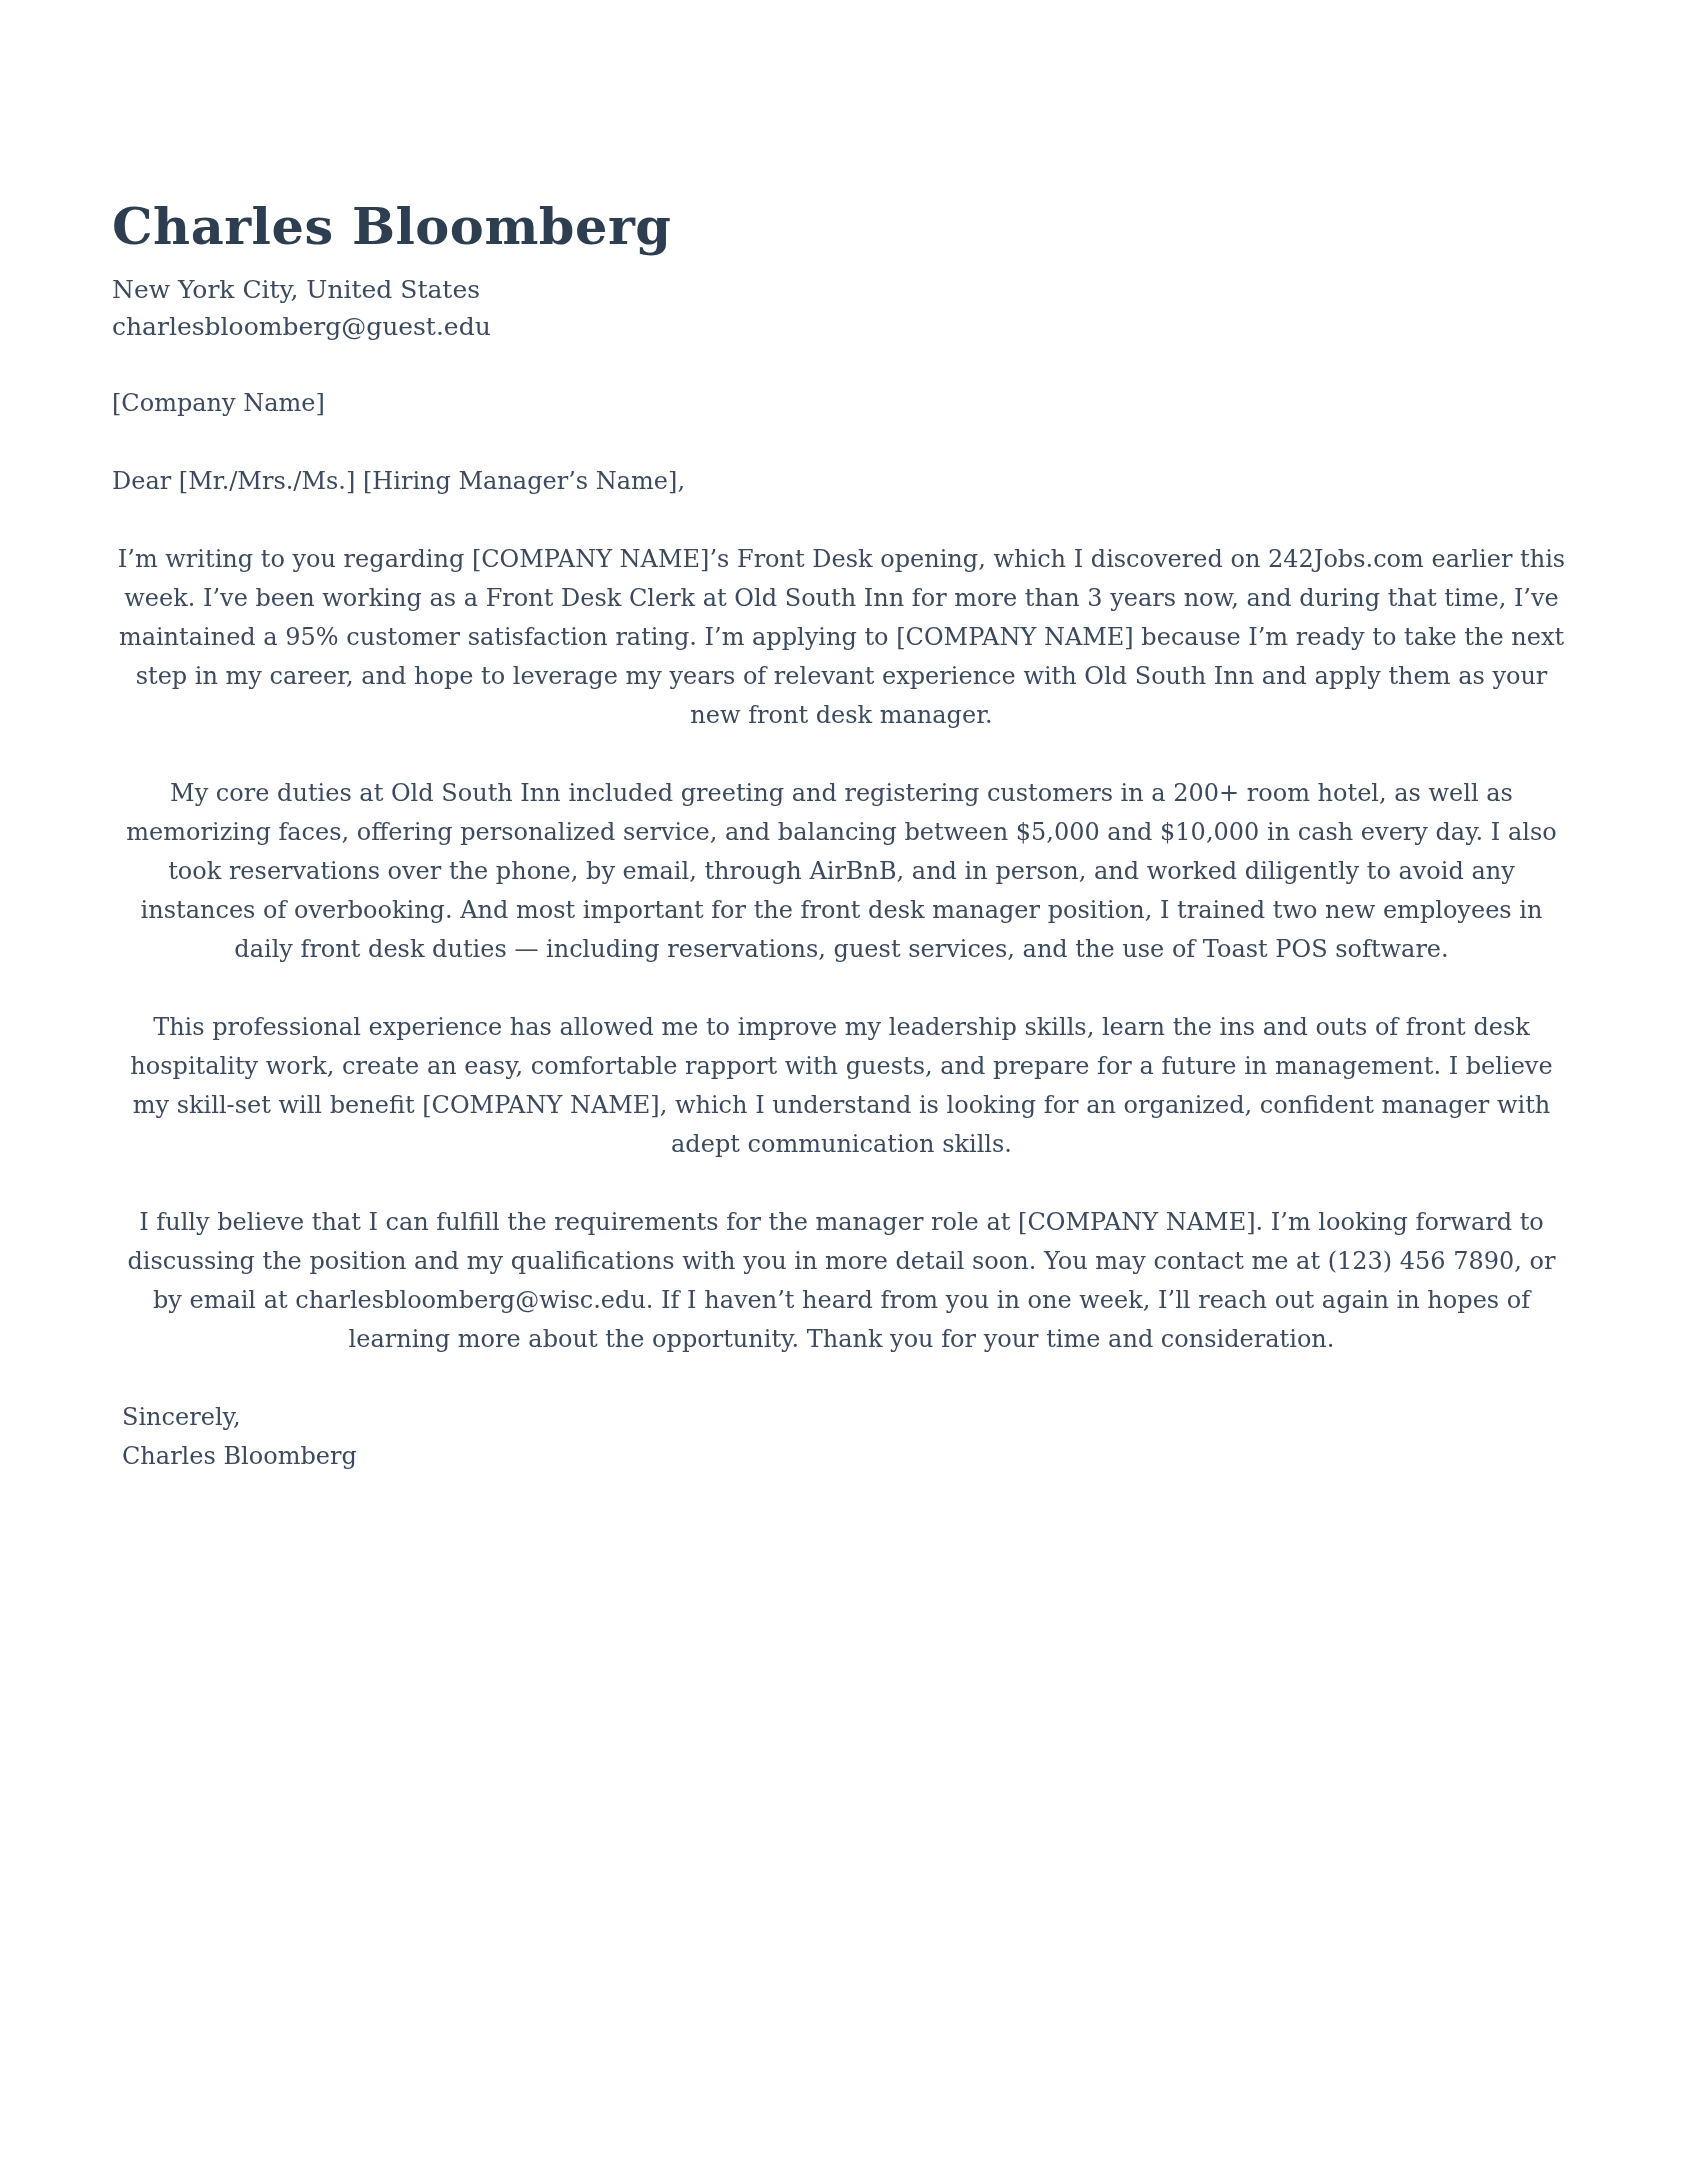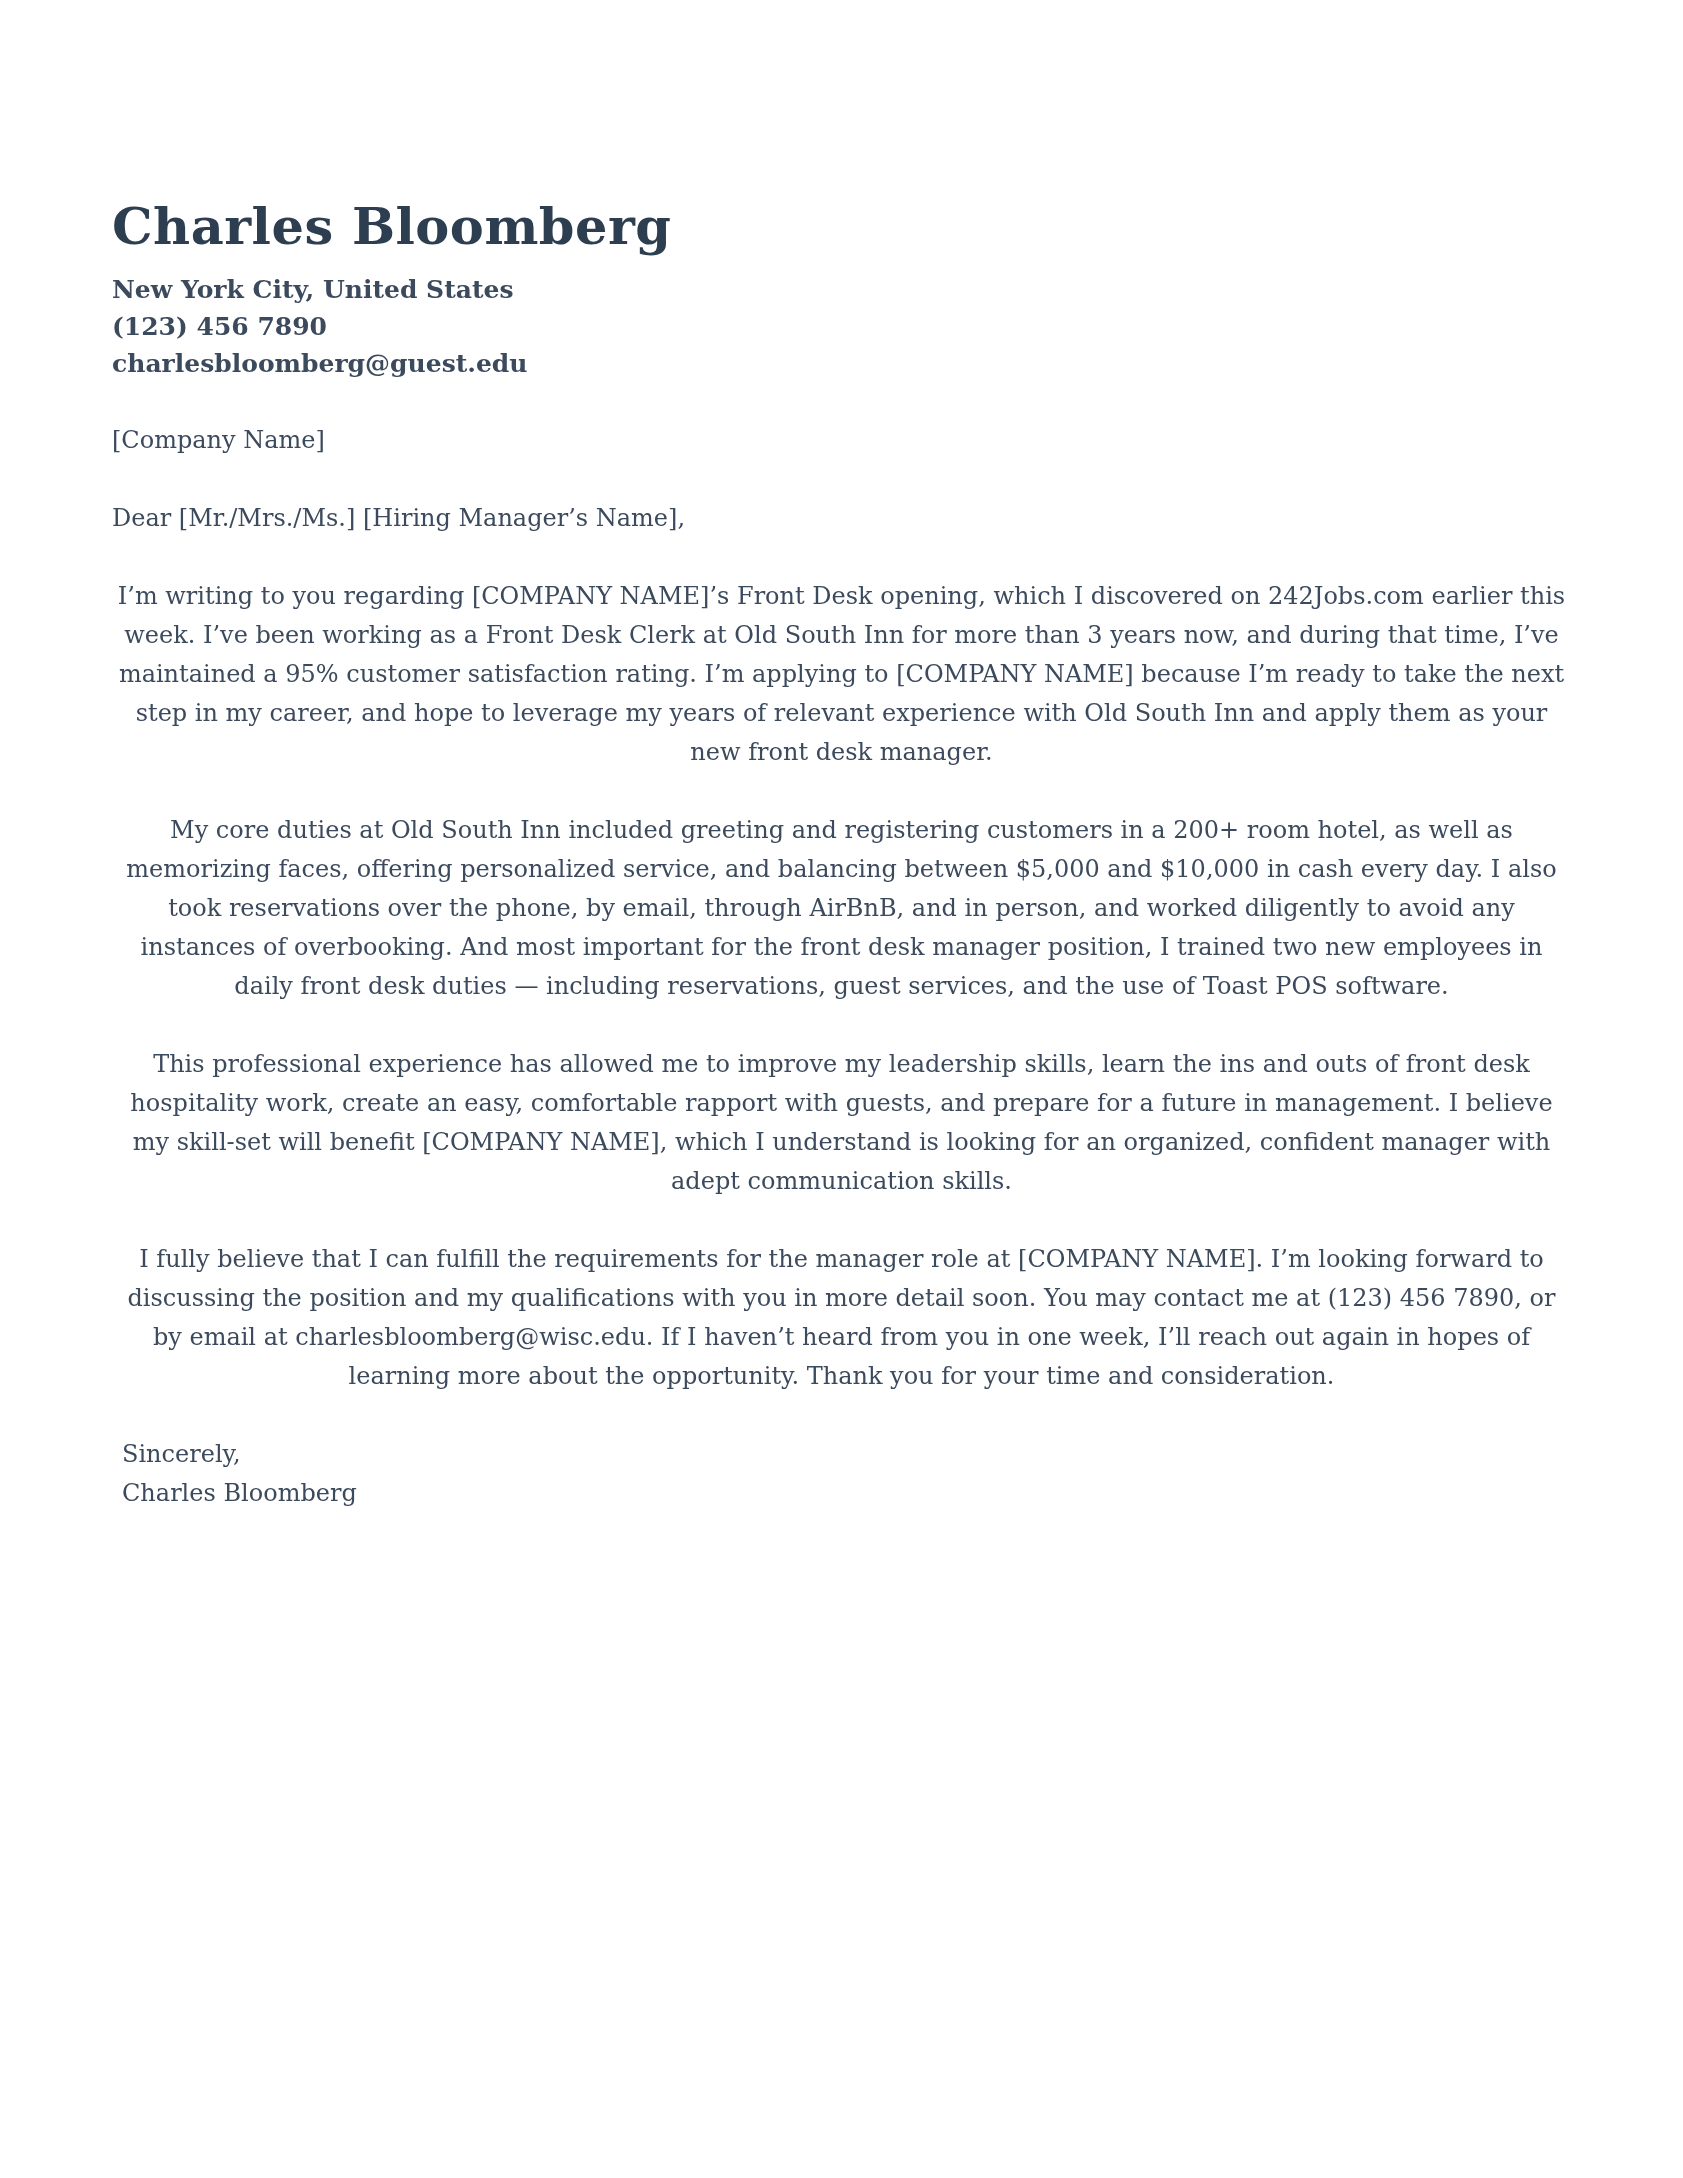--- a/index.html
+++ b/index.html
@@ -31,21 +31,20 @@
     font-weight: 700;
     color: #2d3e50;
     letter-spacing: 0.5px;
   }
   .contact-block {
     margin: 0 0 39px 0;
   }
   .contact-line {
     font-size: 25px;
     line-height: 37px;
-    font-weight: bold;
   }
   .letter-block {
     margin: 0 0 39px 0;
   }
   .paragraph {
     margin: 0 6px 39px 0;
     text-align: center;
   }
   .closing-block {
     margin: 10px;
@@ -54,21 +53,20 @@
 </head>
 <body>
 
 <div class="page">
   <div class="content">
 
     <h1 class="name-heading">Charles Bloomberg</h1>
 
     <div class="contact-block">
       <div class="contact-line">New York City, United States</div>
-      <div class="contact-line">(123) 456 7890</div>
       <div class="contact-line">charlesbloomberg@guest.edu</div>
     </div>
 
 
     <div class="letter-block">[Company Name]</div>
 
     <div class="letter-block">Dear [Mr./Mrs./Ms.] [Hiring Manager’s Name],</div>
 
     <p class="paragraph">I’m writing to you regarding [COMPANY NAME]’s Front Desk opening, which I discovered on 242Jobs.com earlier this week. I’ve been working as a Front Desk Clerk at Old South Inn for more than 3 years now, and during that time, I’ve maintained a 95% customer satisfaction rating. I’m applying to [COMPANY NAME] because I’m ready to take the next step in my career, and hope to leverage my years of relevant experience with Old South Inn and apply them as your new front desk manager.</p>
 

